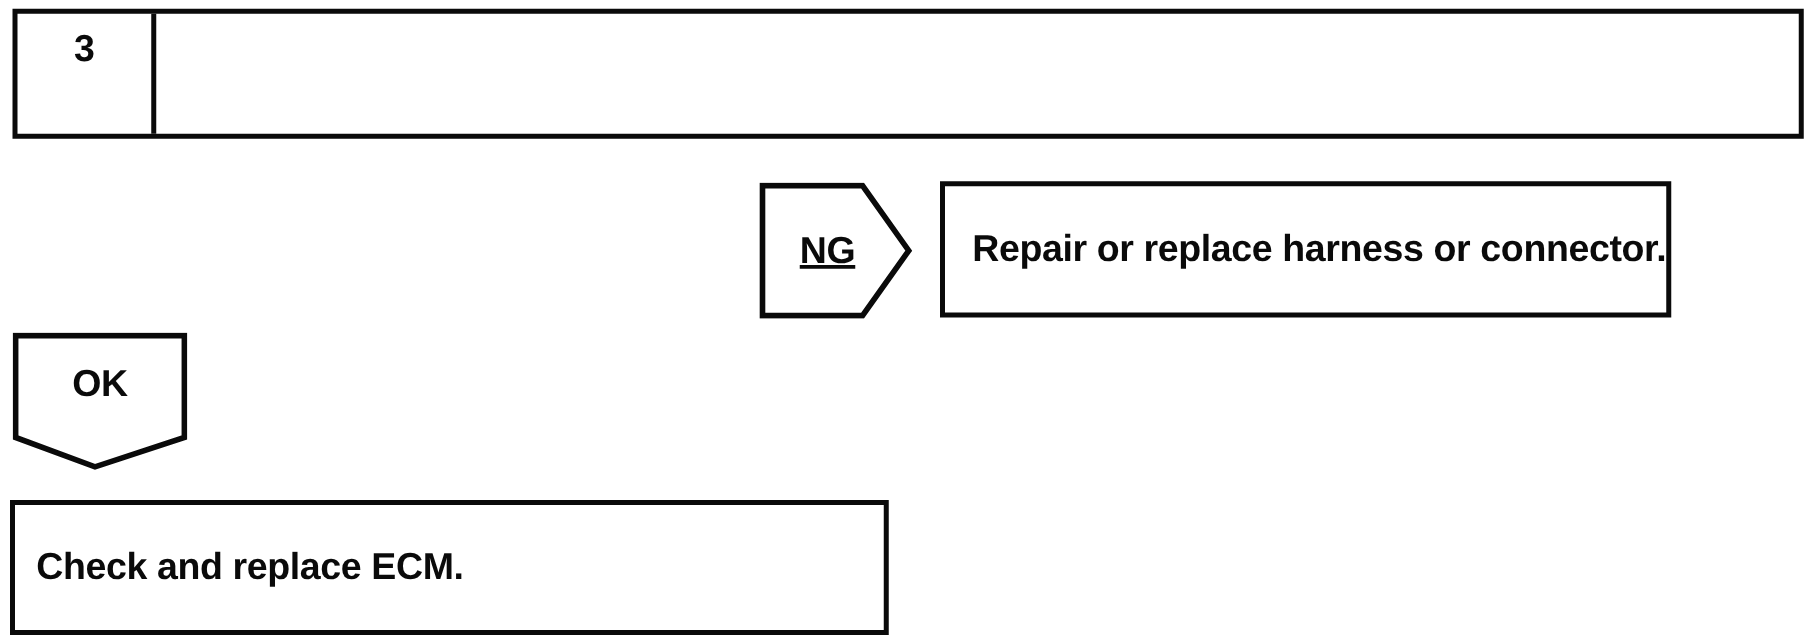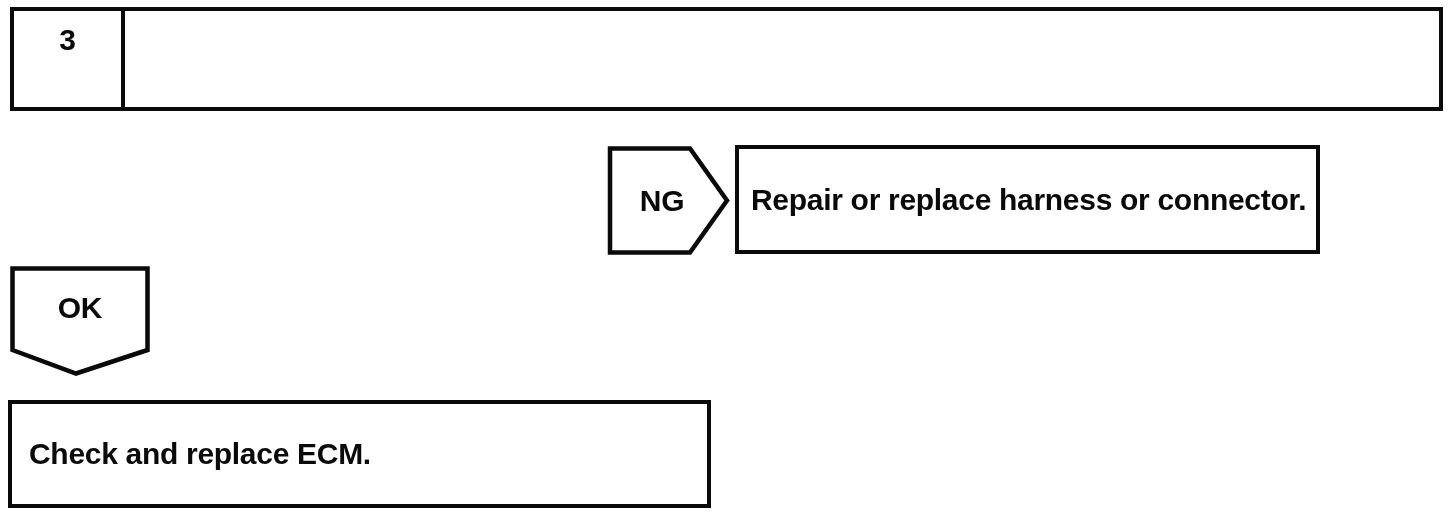--- a/index.html
+++ b/index.html
@@ -64,30 +64,32 @@
   }
   .ng-label-overlay {
     position: absolute;
     left: 607px;
     top: 146px;
     width: 110px;
     height: 109px;
     display: flex;
     align-items: center;
     justify-content: center;
+    text-decoration: underline;
   }
   
   .ng-box {
-    left: 735px;
+    left: 752px;
     top: 145px;
     width: 585px;
     height: 109px;
     display: flex;
     align-items: center;
     padding-left: 12px;
+    justify-content: flex-end;
   }
   
   .ok-shape-wrap {
     position: absolute;
     left: 10px;
     top: 266px;
     width: 140px;
     height: 110px;
   }
   .ok-label-overlay {

